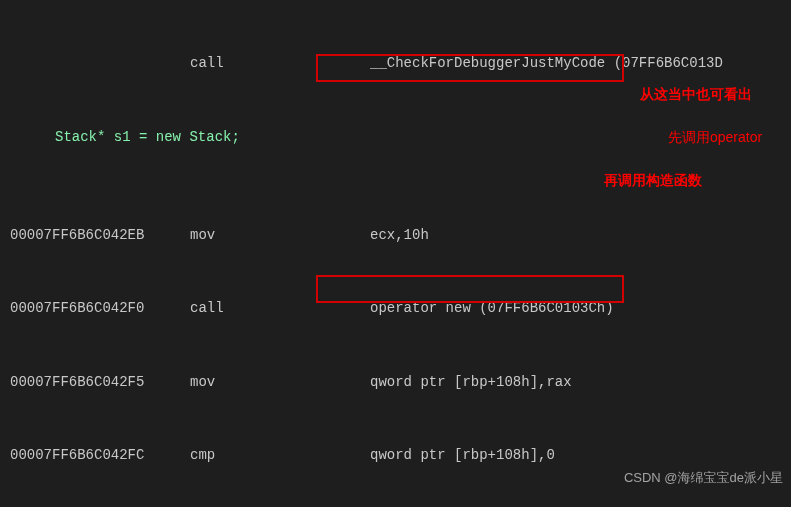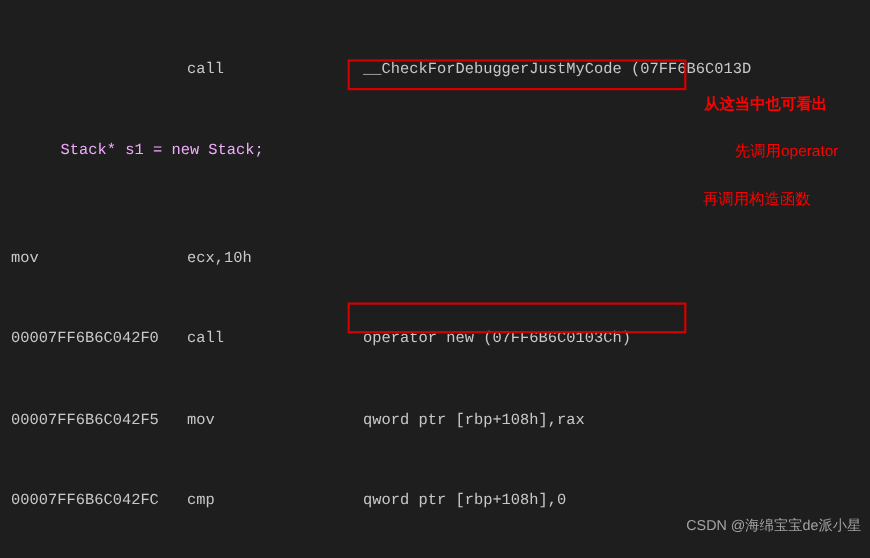--- a/index.html
+++ b/index.html
@@ -16,36 +16,37 @@
   }
   .code-area {
     padding: 2px 0 0 10px;
     line-height: 1.75;
     white-space: pre;
   }
   .line {
     display: flex;
     height: 24.5px;
     align-items: flex-start;
+    gap: 20px;
   }
   .addr {
     color: #c8c8c8;
     width: 160px;
     display: inline-block;
   }
   .mnemonic {
     color: #c8c8c8;
     width: 160px;
     display: inline-block;
   }
   .operands {
     color: #c8c8c8;
   }
   .source-line {
-    color: #f0abfc;
+    color: #86efac;
     padding-left: 45px;
   }
   .box1 {
     position: absolute;
     border: 2px solid #d40000;
     left: 316px;
     top: 54px;
     width: 304px;
     height: 24px;
     pointer-events: none;
@@ -60,21 +61,21 @@
     pointer-events: none;
   }
   .annot {
     position: absolute;
     color: #ff0000;
     font-size: 14px;
     font-family: 'Microsoft YaHei', SimSun, sans-serif;
   }
   .annot1 { left: 640px; top: 86px; font-weight: bold; }
   .annot2 { left: 640px; top: 129px; margin-left: 28px; }
-  .annot3 { left: 639px; top: 172px; }
+  .annot3 { left: 604px; top: 172px; font-weight: bold; }
   .watermark {
     position: absolute;
     right: 8px;
     bottom: 20px;
     color: #a3a3a3;
     font-size: 13px;
     font-family: 'Microsoft YaHei', Arial, sans-serif;
   }
   .top-cut {
     color: #c8c8c8;
@@ -82,21 +83,21 @@
 </style>
 </head>
 <body>
 
 <div class="code-area">
   <div class="line">
     <span class="addr top-cut"></span><span class="mnemonic top-cut">call</span><span class="operands top-cut">__CheckForDebuggerJustMyCode (07FF6B6C013D</span>
   </div>
   <div class="line"><span class="source-line">Stack* s1 = new Stack;</span></div>
 
-  <div class="line"><span class="mnemonic">mov</span><span class="operands">ecx,10h</span></div>
+  <div class="line"><span class="addr">00007FF6B6C042EB</span><span class="mnemonic">mov</span><span class="operands">ecx,10h</span></div>
   <div class="line"><span class="addr">00007FF6B6C042F0</span><span class="mnemonic">call</span><span class="operands">operator new (07FF6B6C0103Ch)</span></div>
   <div class="line"><span class="addr">00007FF6B6C042F5</span><span class="mnemonic">mov</span><span class="operands">qword ptr [rbp+108h],rax</span></div>
   <div class="line"><span class="addr">00007FF6B6C042FC</span><span class="mnemonic">cmp</span><span class="operands">qword ptr [rbp+108h],0</span></div>
   
   
   
   
   
   
   

